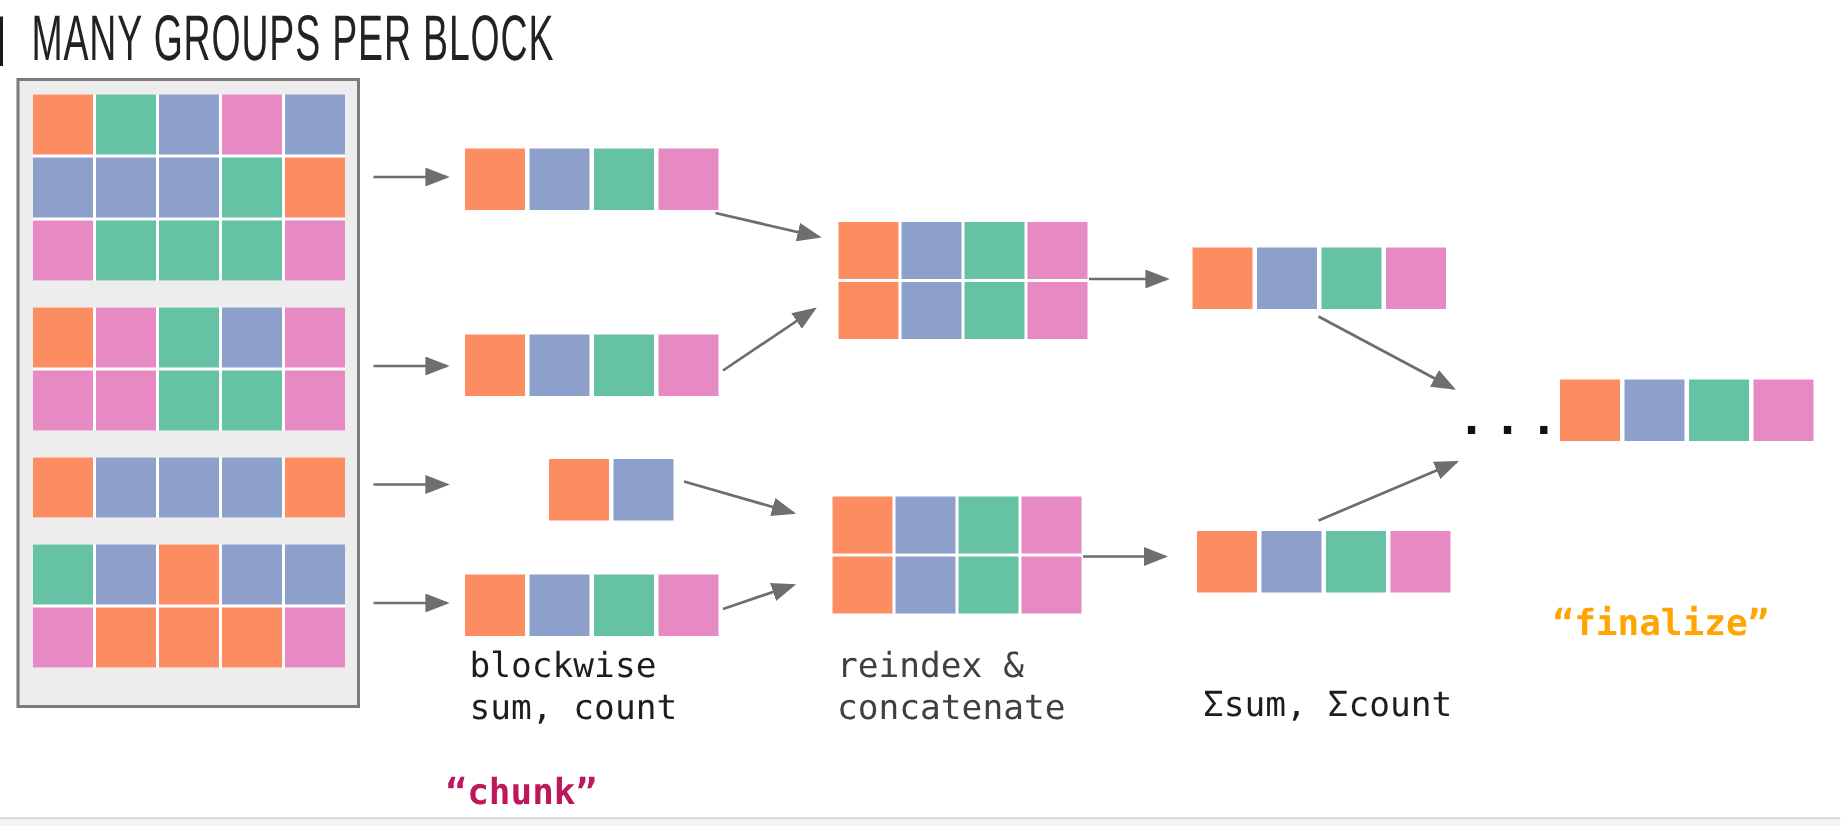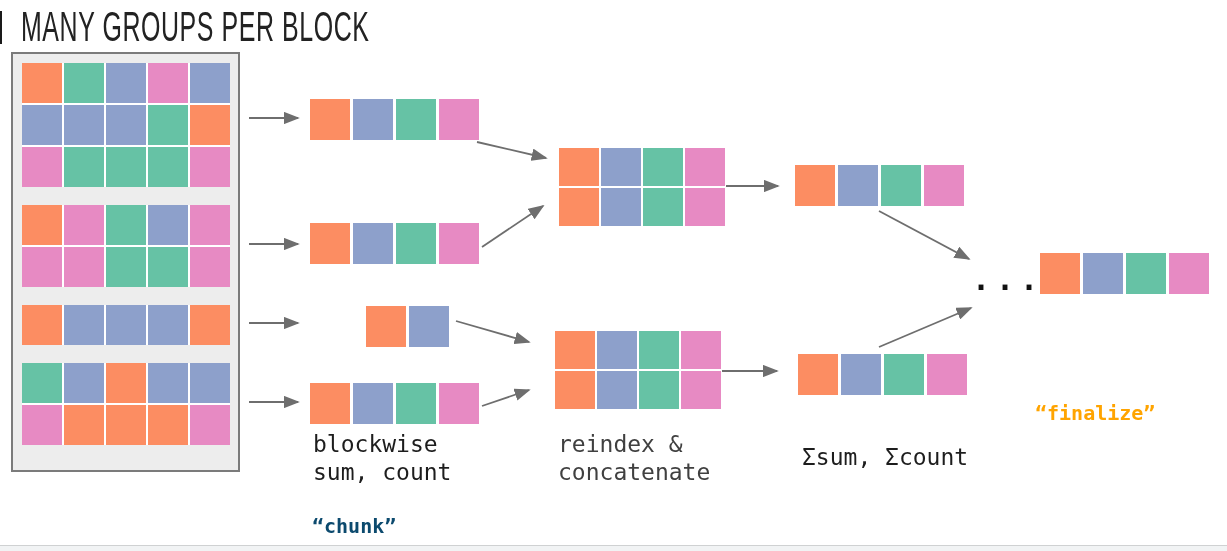--- a/index.html
+++ b/index.html
@@ -33,21 +33,21 @@
   
   .concat { position:absolute; display:flex; flex-direction:column; gap:2px; background:#fff; }
   .concat .sq-row { display:flex; gap:2px; }
   .concat .sq { width:40px; height:38px; }
   
   .lbl {
     position:absolute; font-size:23px; line-height:28px; color:#1d1d1d;
     white-space:pre-line;
   }
   .stage {
-    position:absolute; font-size:20px; font-weight:bold; white-space:nowrap;
+    position:absolute; font-size:24px; font-weight:bold; white-space:nowrap;
   }
   #ellipsis {
     position:absolute; left:972px; top:262px; font-size:30px; font-weight:bold;
     letter-spacing:6px; color:#111;
   }
   #flow-arrows { position:absolute; left:0; top:0; pointer-events:none; }
   #bottom-bar {
     position:absolute; left:0; top:545px; width:1227px; height:6px;
     background:#f1f3f4; border-top:1px solid #cfd1d2; box-sizing:border-box;
   }
@@ -209,26 +209,26 @@
       <div class="sq-row">
         <div class="sq" style="background: rgb(252, 141, 98);"></div>
         <div class="sq" style="background: rgb(141, 160, 203);"></div>
         <div class="sq" style="background: rgb(102, 194, 165);"></div>
         <div class="sq" style="background: rgb(231, 138, 195);"></div>
       </div>
     </div>
 
   <div class="lbl" style="left: 313px; top: 430px; color: rgb(29, 29, 29);">blockwise
 sum, count</div>
-  <div class="stage" style="left: 312px; top: 514px; color: #0c4a6e;">“chunk”</div>
+  <div class="stage" style="left: 297px; top: 514px; color: #be185d;">“chunk”</div>
 
   <div class="lbl" style="left: 558px; top: 430px; color: #404040;">reindex &amp;
 concatenate</div>
 
-  <div class="lbl" style="left: 802px; top: 443px; color: rgb(29, 29, 29);">Σsum, Σcount</div>
+  <div class="lbl" style="left: 802px; top: 456px; color: rgb(29, 29, 29);">Σsum, Σcount</div>
 
   <div class="stage" style="left: 1035px; top: 401px; color: rgb(255, 164, 0);">“finalize”</div>
 
   <div id="ellipsis">...</div>
 
   <svg id="flow-arrows" width="1227" height="551">
       <defs>
         <marker id="ah" markerWidth="9" markerHeight="7" refX="8" refY="3.5" orient="auto" markerUnits="strokeWidth">
           <path d="M0,0 L9,3.5 L0,7 z" fill="#6e6e6e"></path>
         </marker>

